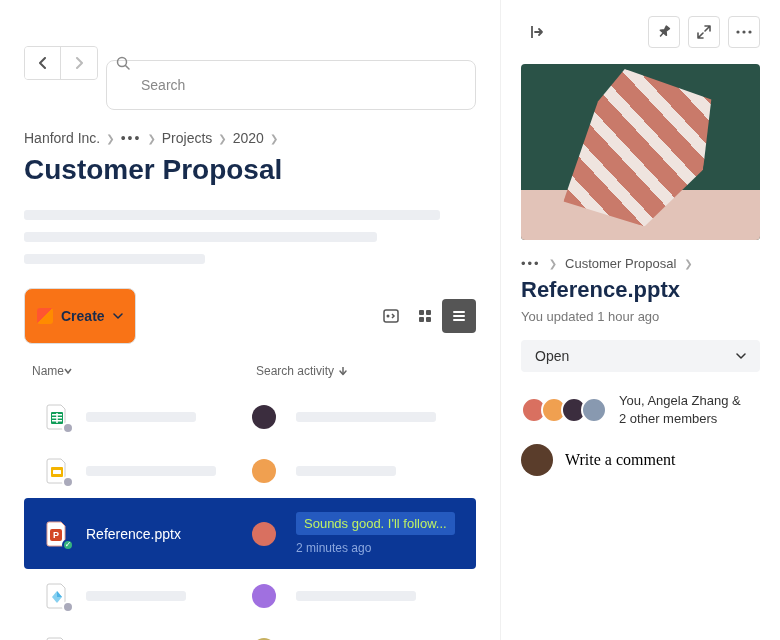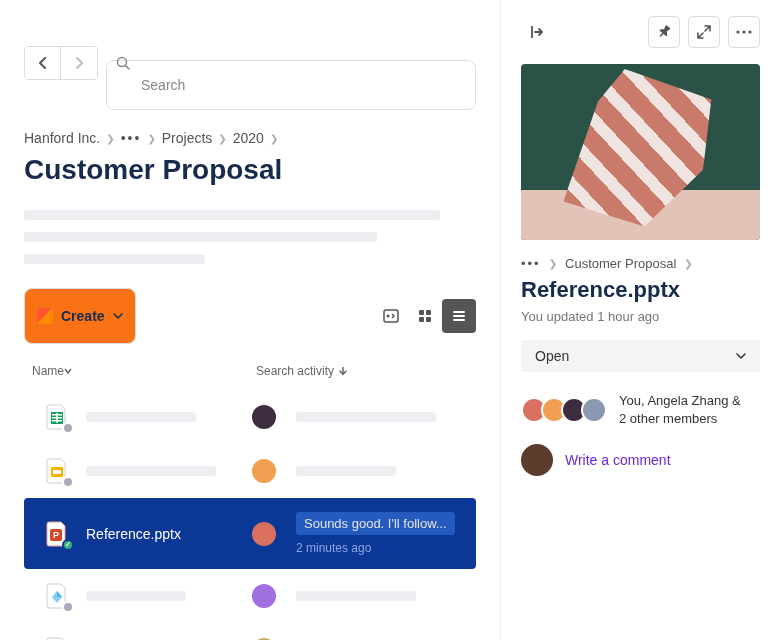--- a/index.html
+++ b/index.html
@@ -47,21 +47,21 @@
 .file-row .icon-slot { width: 26px; display: flex; justify-content: center; position: relative; }
 .file-row .name-slot { width: 150px; }
 .file-row .avatar-slot { width: 28px; }
 .file-row .activity-slot { flex: 1; }
 .file-row.selected { background: #0b3796; color: #fff; }
 .file-row.selected .name-slot { color: #fff; font-weight: 500; }
 .file-badge { position: absolute; bottom: -4px; right: -4px; width: 12px; height: 12px; background: #aab; border-radius: 50%; border: 2px solid #fff; }
 .file-badge.green { background: #36b37e; color: #fff; font-size: 8px; display: flex; align-items: center; justify-content: center; border-color: #0b3796; }
 .avatar { width: 24px; height: 24px; border-radius: 50%; display: flex; align-items: center; justify-content: center; font-size: 11px; color: #fff; font-weight: 500; }
 .row-skel { background: #eceef2; height: 10px; border-radius: 3px; }
-.comment-bubble { background: #255abf; color: #e5e5e5; padding: 4px 8px; border-radius: 3px; font-size: 13px; display: inline-block; margin-bottom: 6px; }
+.comment-bubble { background: #255abf; color: #bef264; padding: 4px 8px; border-radius: 3px; font-size: 13px; display: inline-block; margin-bottom: 6px; }
 .time-ago { font-size: 12px; color: #8ba7df; }
 
 
 .side-toolbar { display: flex; align-items: center; margin-bottom: 16px; }
 .icon-btn { width: 32px; height: 32px; display: flex; align-items: center; justify-content: center; border: 1px solid #ddd; border-radius: 4px; cursor: pointer; color: #555; background: #fff; }
 .icon-btn.borderless { border: none; }
 .side-toolbar .right-group { display: flex; gap: 8px; }
 .preview-img { width: 100%; height: 176px; border-radius: 4px; margin-bottom: 16px; position: relative; overflow: hidden; background: #2a5247; }
 .preview-floor { position: absolute; bottom: 0; left: 0; right: 0; height: 50px; background: #e2c3b8; }
 .preview-shape { position: absolute; top: 10px; left: 55px; width: 130px; height: 150px; transform: rotate(12deg); background: repeating-linear-gradient(35deg, #c97a6a 0 18px, #efe4df 18px 30px); clip-path: polygon(25% 0%, 95% 8%, 100% 55%, 65% 100%, 0% 95%, 10% 25%); }
@@ -70,21 +70,21 @@
 .side-meta { font-size: 13px; color: #777; margin-bottom: 16px; }
 .side-actions { display: flex; gap: 18px; margin-bottom: 20px; }
 .action-btn { flex: 1; display: flex; align-items: center; justify-content: space-between; padding: 8px 14px; background: #f3f4f6; border-radius: 4px; cursor: pointer; font-weight: 500; font-size: 14px; color: #333; }
 .members-row { display: flex; align-items: center; gap: 12px; margin-bottom: 16px; }
 .avatar-stack { display: flex; }
 .avatar-stack .avatar { margin-right: -6px; border: 2px solid #fff; width: 26px; height: 26px; }
 .avatar-stack .avatar:last-child { margin-right: 0; }
 .members-text { font-size: 13px; line-height: 1.4; color: #333; }
 .comment-input-row { display: flex; align-items: center; gap: 12px; margin-bottom: 20px; }
 .comment-input-row .avatar { width: 32px; height: 32px; flex-shrink: 0; }
-.comment-input { flex: 1; color: #6d28d9; font-size: 14px; }
+.comment-input { flex: 1; color: #000000; font-size: 16px; font-family: Liberation Serif, serif; }
 .comment-row { display: flex; gap: 12px; }
 .comment-row .avatar { width: 32px; height: 32px; flex-shrink: 0; }
 .comment-row .text { font-size: 13px; line-height: 1.5; color: #333; }
 
 svg { display: block; }
 </style>
 </head>
 <body>
 
 <div class="main-panel">

